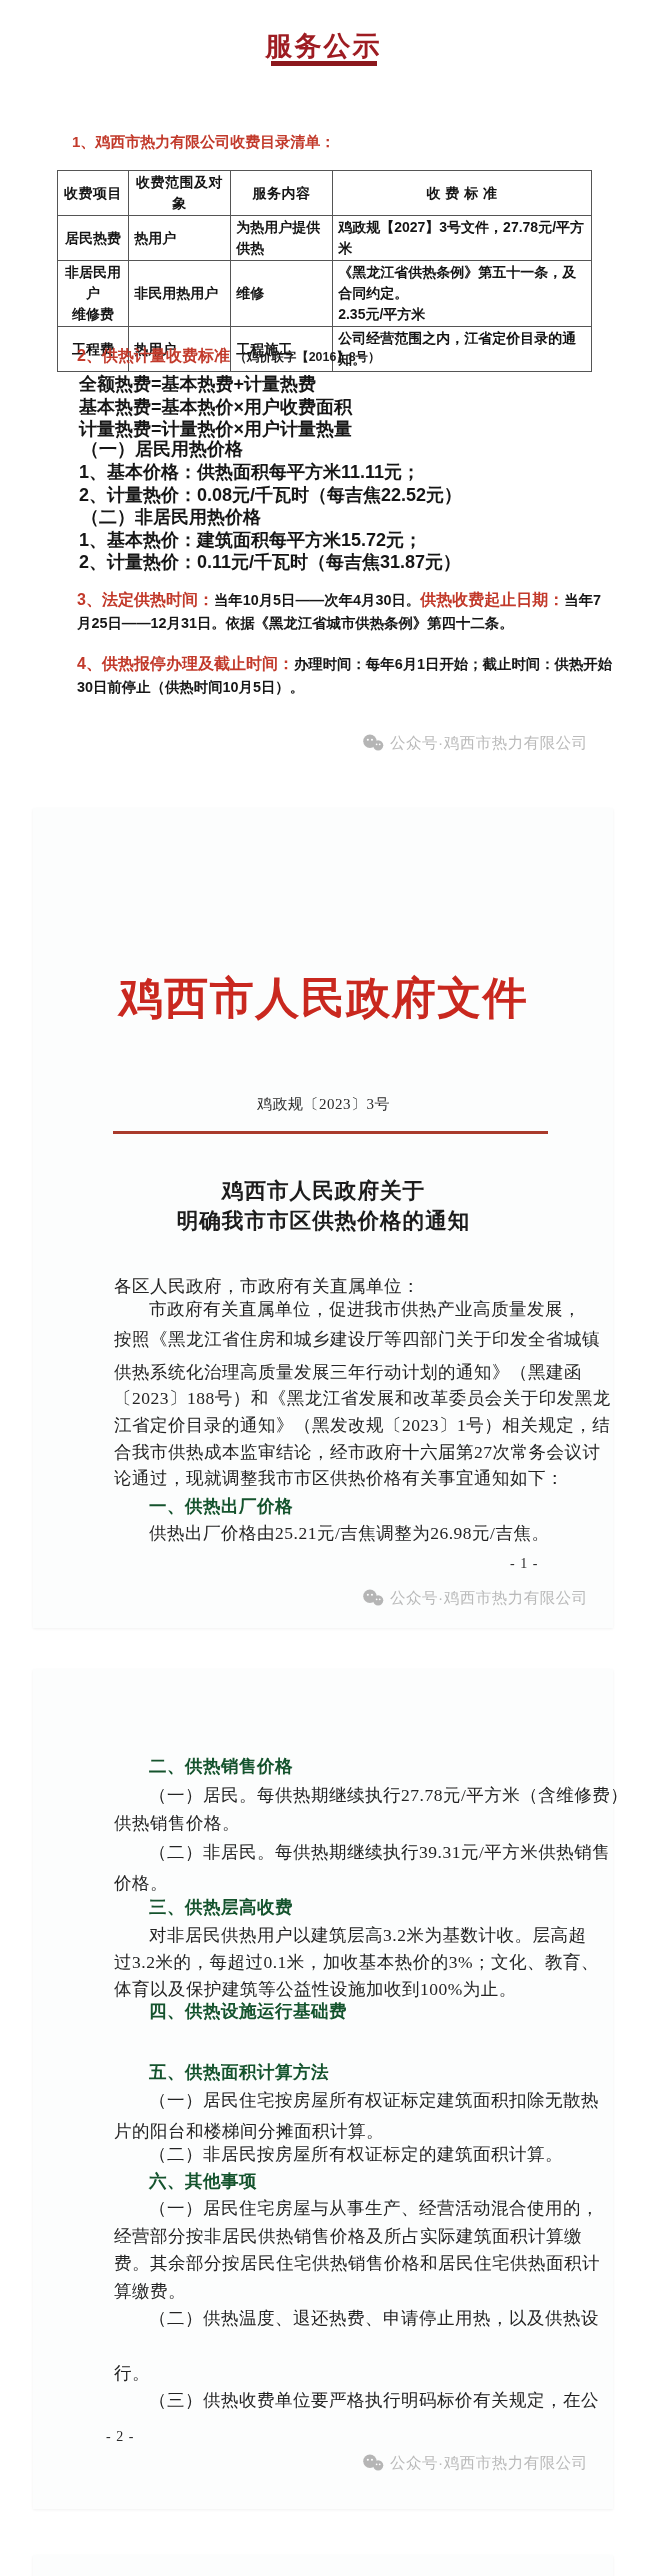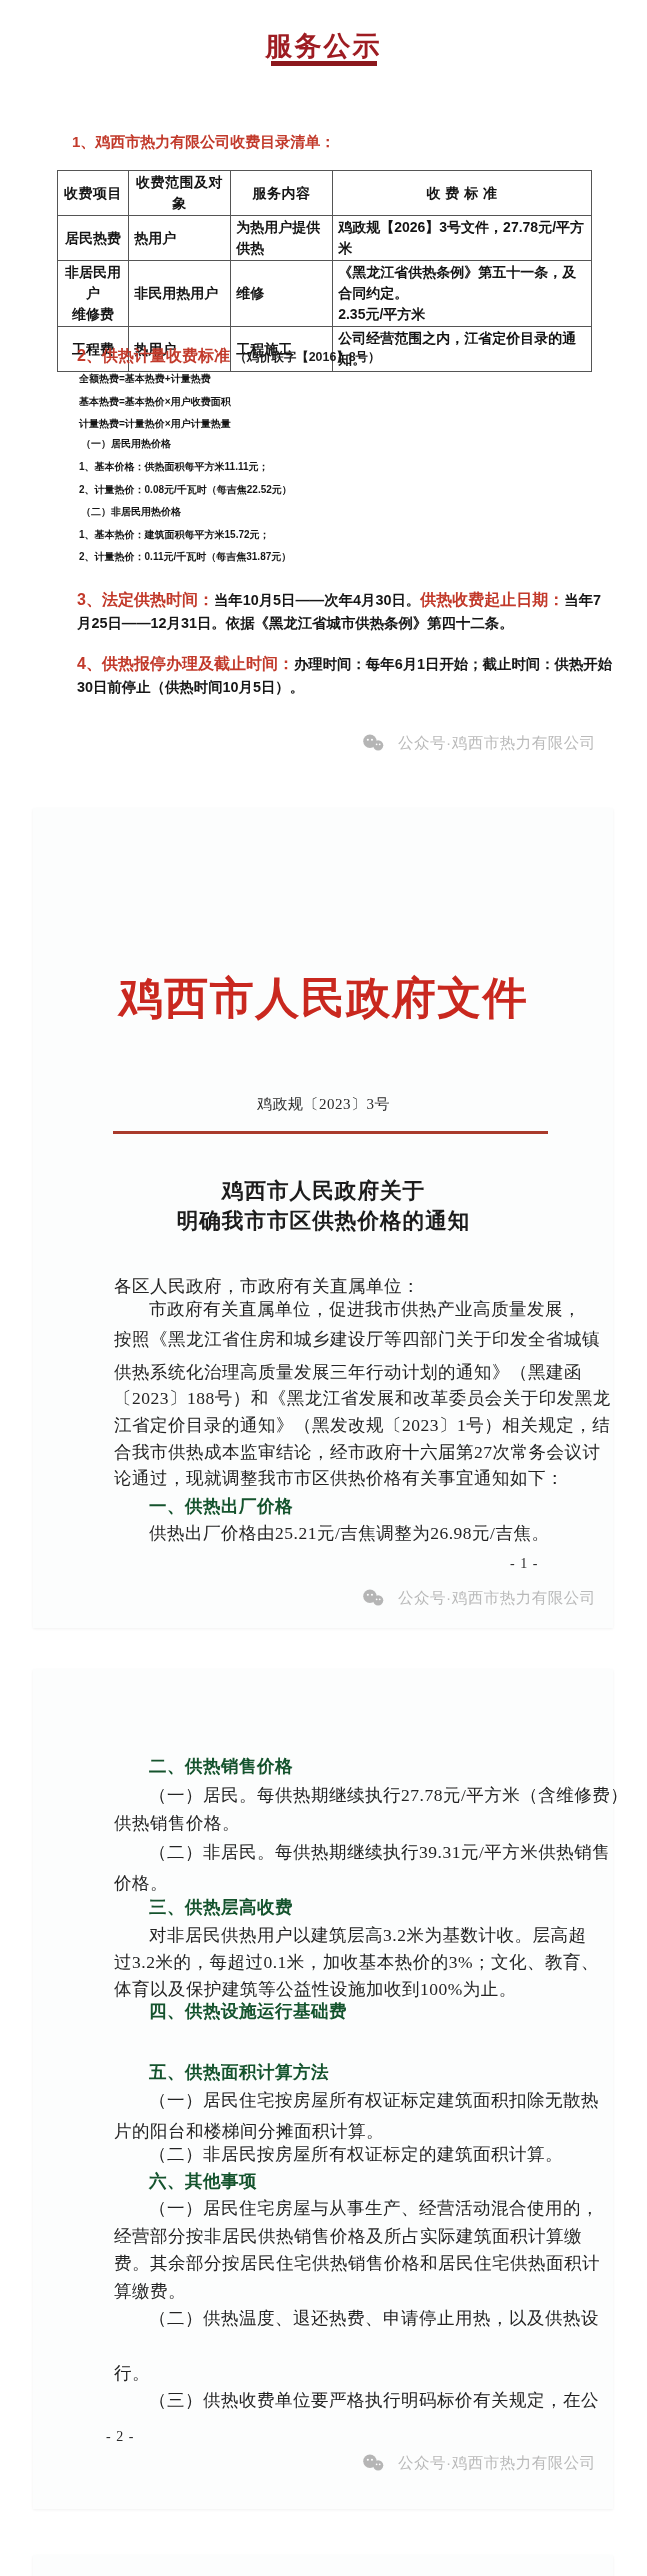--- a/index.html
+++ b/index.html
@@ -7,36 +7,36 @@
           font-family:"Liberation Sans", sans-serif;}
 
   
   .n-title{position:absolute;left:0;right:0;top:28px;text-align:center;
            font-size:27px;font-weight:700;color:#9e1c22;letter-spacing:2.1px;}
   .n-underline{position:absolute;left:50%;transform:translateX(-50%);top:61px;width:106px;height:4.6px;background:#8c181d;}
   .s-head{position:absolute;font-weight:700;color:#c23a2b;white-space:nowrap;}
   .s1-head{left:72px;top:133px;font-size:15px;}
   .s2-head{left:77px;top:346px;font-size:16px;}
   .s2-ref{font-size:12.4px;color:#1c1c1c;font-weight:700;}
-  .ntext{position:absolute;font-size:10px;font-weight:700;color:#161616;white-space:nowrap;}
+  .ntext{position:absolute;font-size:18px;font-weight:700;color:#161616;white-space:nowrap;}
   .para{position:absolute;font-weight:700;color:#161616;font-size:14.4px;line-height:23px;}
   .para .red{color:#c2392a;font-size:16px;}
   .para .blk{color:#161616;}
 
   
   .fee-table{position:absolute;left:57px;top:170px;width:534px;border-collapse:collapse;table-layout:fixed;}
   .fee-table th,.fee-table td{border:1px solid #555;font-weight:700;color:#141414;
         font-size:14px;padding:1px 5.2px;vertical-align:middle;white-space:pre-line;line-height:1.5;}
   .fee-table th{text-align:center;letter-spacing:0.5px;}
   .fee-table td.c1{text-align:center;}
   .fee-table td{text-align:left;}
   .hrow{height:29px;} .r1{height:24px;} .r2{height:27px;} .r3{height:48px;} .r4{height:28px;}
 
   
-  .wm{position:absolute;left:361px;display:flex;align-items:center;gap:13px;opacity:.85;}
+  .wm{position:absolute;left:361px;display:flex;align-items:center;gap:5px;opacity:.85;}
   .wm span{color:#aeaeae;font-size:15.5px;font-weight:400;letter-spacing:0.5px;white-space:nowrap;}
 
   
   .pg{position:absolute;left:33px;width:580px;background:#fcfdfd;box-shadow:0 0.5px 2.6px rgba(0,0,0,.06);}
   .pg1{top:808px;height:820px;}
   .pg2{top:1669px;height:840px;}
   .pg3{top:2555px;height:746px;}
 
   .masthead{position:absolute;left:0;right:0;top:969px;text-align:center;
             font-family:"Liberation Serif", serif;font-weight:700;font-size:44px;
@@ -75,21 +75,21 @@
         <tr class="hrow">
       <th>收费项目</th>
       <th>收费范围及对象</th>
       <th>服务内容</th>
       <th>收 费 标 准</th>
     </tr>
     <tr class="r1">
       <td class="c1">居民热费</td>
       <td>热用户</td>
       <td>为热用户提供供热</td>
-      <td>鸡政规【2026】3号文件，27.78元/平方米</td>
+      <td>鸡政规【2027】3号文件，27.78元/平方米</td>
     </tr>
     <tr class="r3">
       <td class="c1">非居民用户
 维修费</td>
       <td>非民用热用户</td>
       <td>维修</td>
       <td>《黑龙江省供热条例》第五十一条，及合同约定。
 2.35元/平方米</td>
     </tr>
     <tr class="r4">

